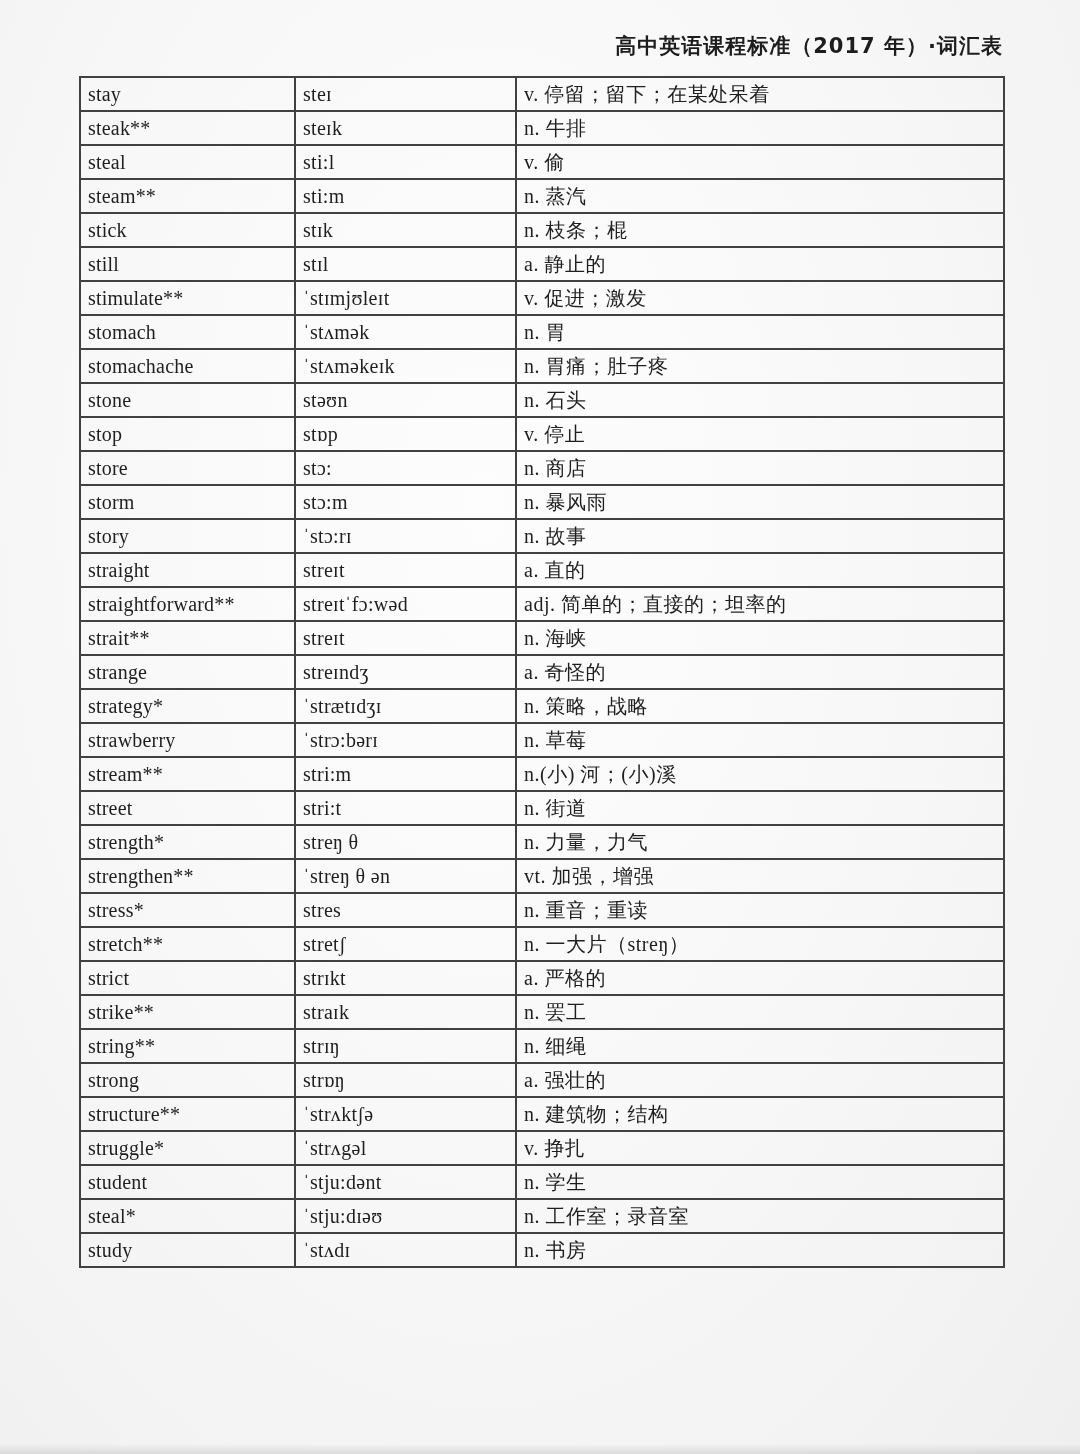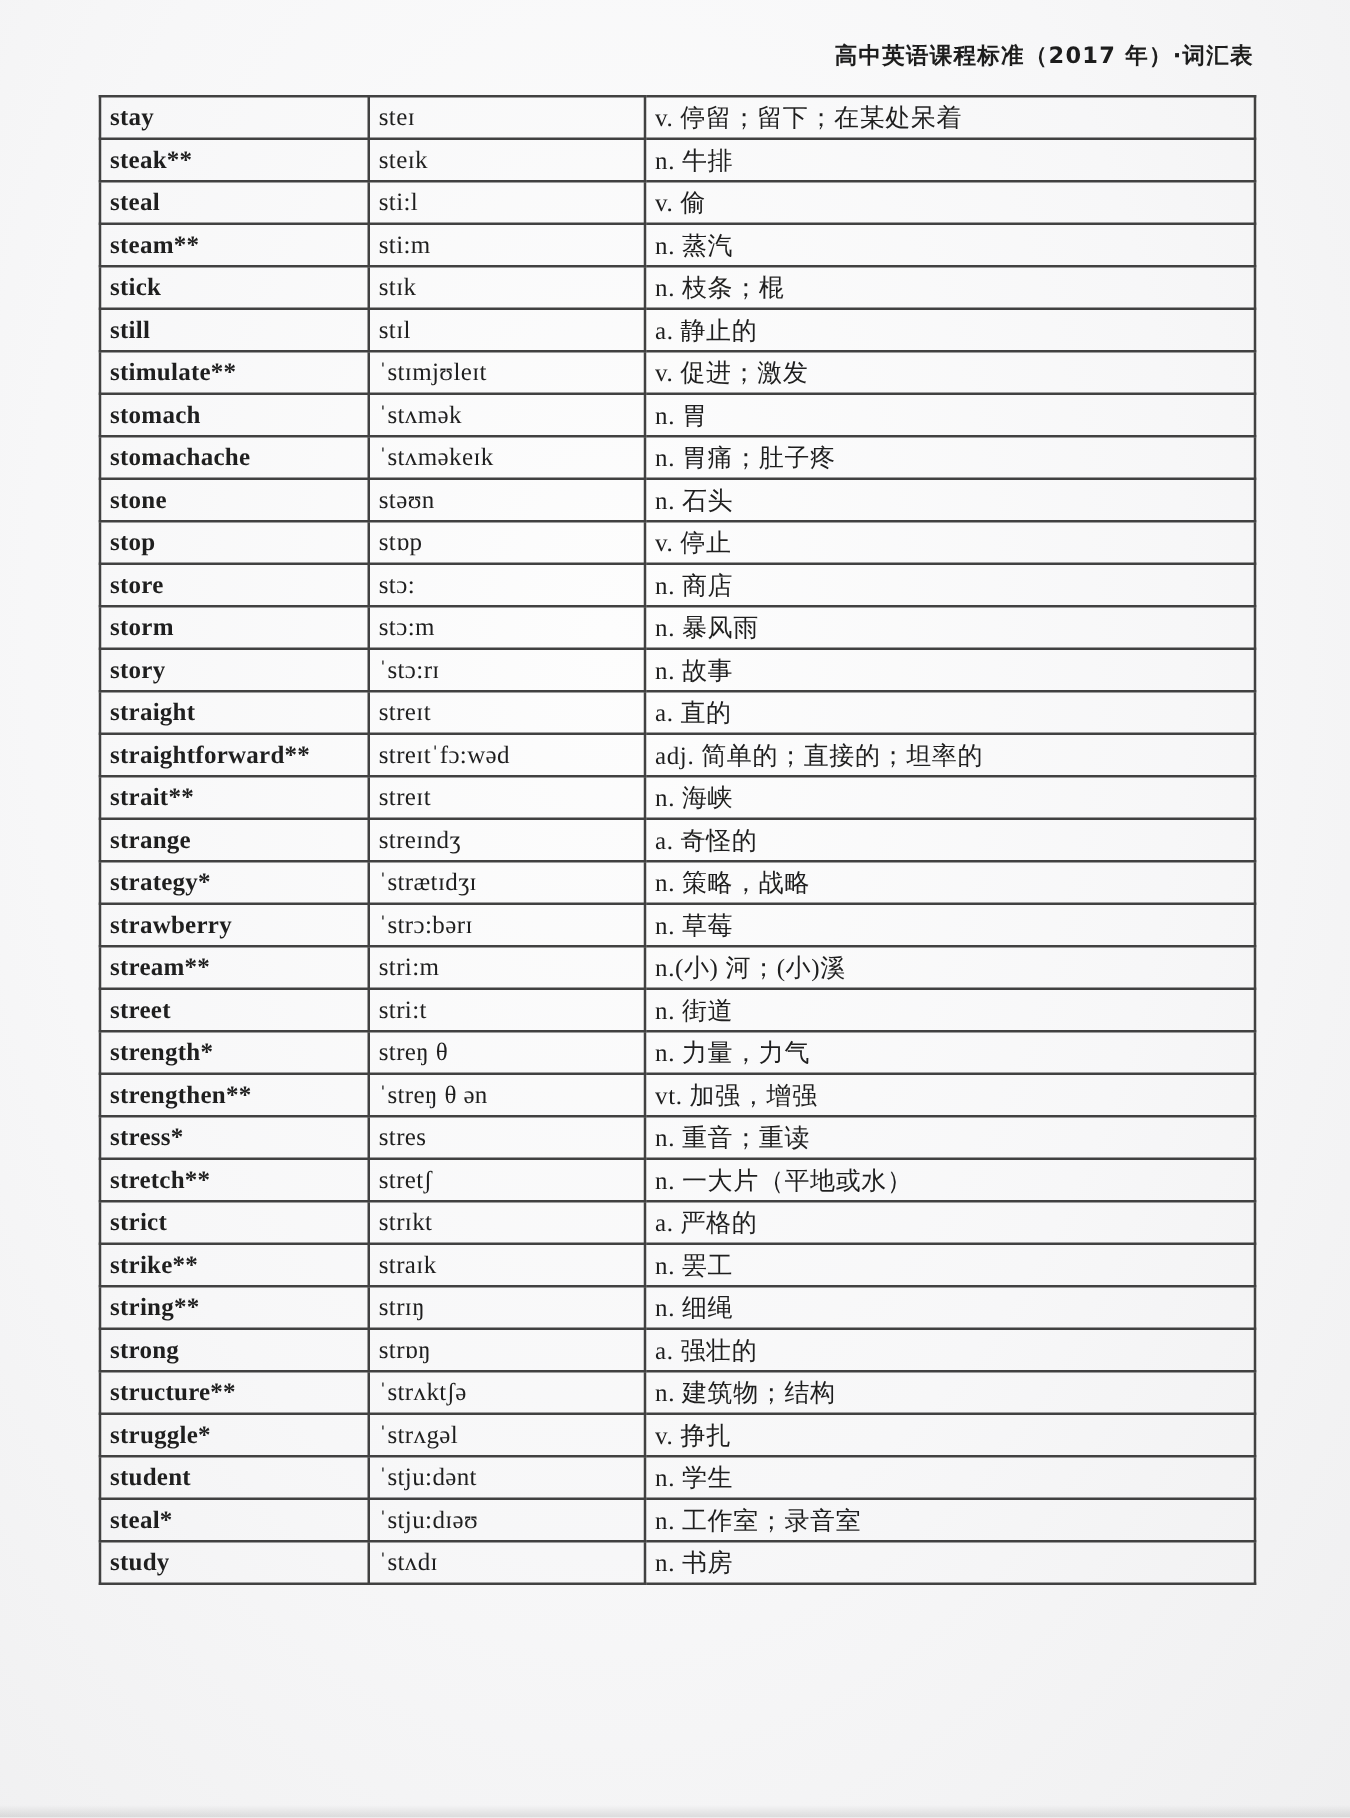--- a/index.html
+++ b/index.html
@@ -13,21 +13,21 @@
   .photo-edge-bottom {
     position: absolute; left: 0; bottom: 0; width: 100%; height: 10px;
     background: linear-gradient(to bottom, rgba(0,0,0,0), rgba(0,0,0,0.10));
   }
   .page-header {
     position: absolute;
     top: 32px;
     right: 77px;
     font-family: "DejaVu Sans", "Liberation Sans", sans-serif;
     font-weight: 600;
-    font-size: 18px;
+    font-size: 21px;
     letter-spacing: 1px;
     color: #1d1d1d;
     white-space: nowrap;
   }
   table.vocab-table {
     position: absolute;
     left: 79px;
     top: 76px;
     width: 924px;
     border-collapse: collapse;
@@ -36,21 +36,21 @@
   table.vocab-table td {
     border: 2px solid #414141;
     height: 34px;
     font-size: 20px;
     color: #1f1f1f;
     padding: 0 6px 0 7px;
     vertical-align: middle;
     overflow: hidden;
     white-space: nowrap;
   }
-  td.word     { letter-spacing: 0.2px; font-weight: bold; }
+  td.word     { letter-spacing: 0.2px; }
   td.phonetic { letter-spacing: 0.3px; }
   td.meaning  { letter-spacing: 0.5px; margin-top: 28px; }
 </style>
 </head>
 <body>
 
 <div class="page-header">高中英语课程标准（2017 年）·词汇表</div>
 
 <table class="vocab-table">
   <colgroup>
@@ -180,21 +180,21 @@
         <td class="meaning">vt. 加强，增强</td>
       </tr>
       <tr>
         <td class="word">stress*</td>
         <td class="phonetic">stres</td>
         <td class="meaning">n. 重音；重读</td>
       </tr>
       <tr>
         <td class="word">stretch**</td>
         <td class="phonetic">stretʃ</td>
-        <td class="meaning">n. 一大片（平地或水）</td>
+        <td class="meaning">n. 一大片（streŋ）</td>
       </tr>
       <tr>
         <td class="word">strict</td>
         <td class="phonetic">strɪkt</td>
         <td class="meaning">a. 严格的</td>
       </tr>
       <tr>
         <td class="word">strike**</td>
         <td class="phonetic">straɪk</td>
         <td class="meaning">n. 罢工</td>

